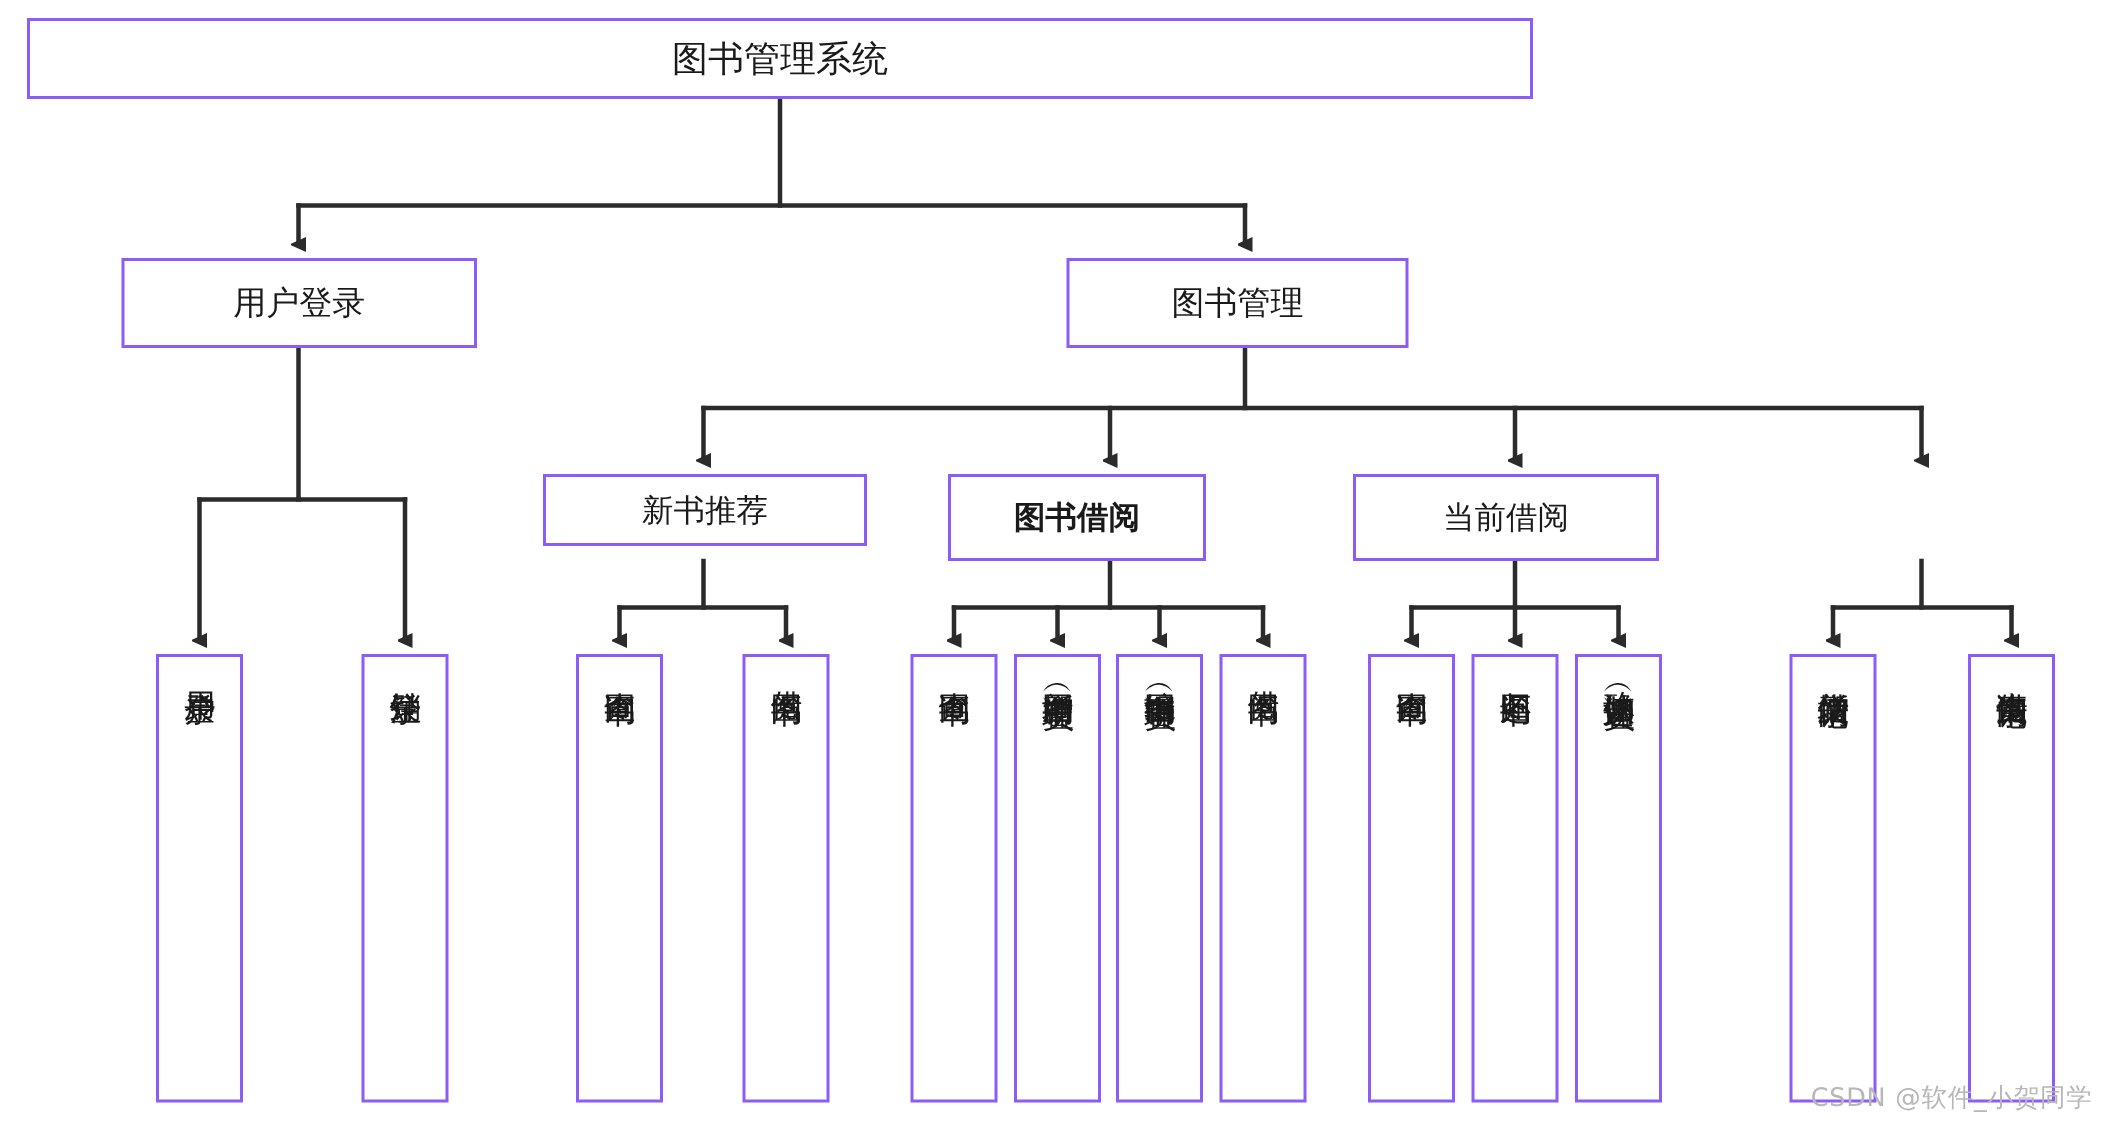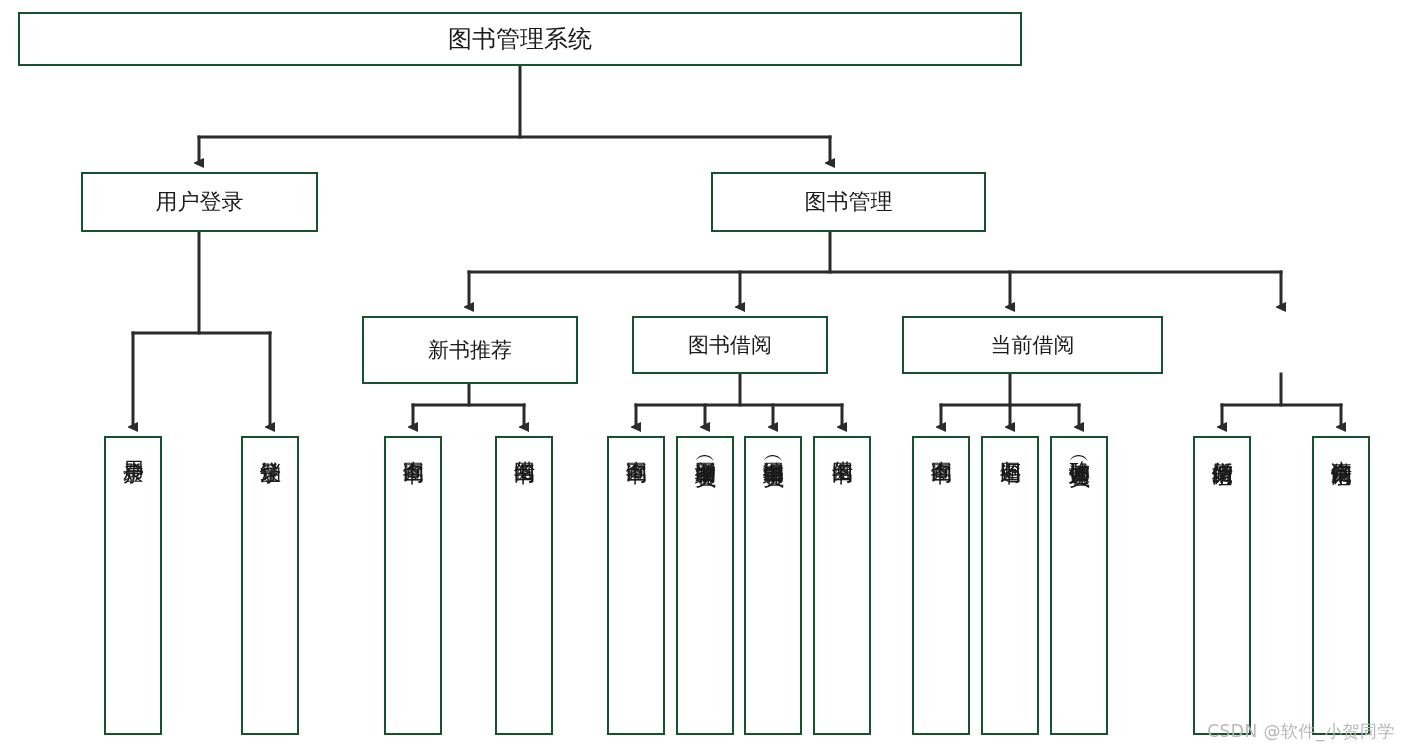--- a/index.html
+++ b/index.html
@@ -21,21 +21,21 @@
     position: absolute;
     left: 0;
     top: 0;
     width: 1405px;
     height: 747px;
     pointer-events: none;
   }
   .node-box {
     position: absolute;
     box-sizing: border-box;
-    border: 2px solid #14532d;
+    border: 2px solid #8b5cf6;
     background: #ffffff;
     display: flex;
     align-items: center;
     justify-content: center;
     color: #1a1a1a;
   }
   .node-box.level-root {
     font-size: 24px;
   }
   .node-box.level-two {
@@ -127,33 +127,33 @@
   </svg>
 
   <div class="node-box level-root" style="left:18px; top:12px; width:1004px; height:54px;">
     <span>图书管理系统</span>
   </div>
 
   <div class="node-box level-two" style="left:81px; top:172px; width:237px; height:60px;">
     <span>用户登录</span>
   </div>
 
-  <div class="node-box level-two" style="left:711px; top:172px; width:275px; height:60px;">
+  <div class="node-box level-two" style="left:711px; top:172px; width:228px; height:60px;">
     <span>图书管理</span>
   </div>
 
-  <div class="node-box level-three" style="left:362px; top:316px; width:216px; height:68px;text-align:center;">
+  <div class="node-box level-three" style="left:362px; top:316px; width:216px; height:48px;text-align:center;">
     <span>新书推荐</span>
   </div>
 
-  <div class="node-box level-three" style="left:632px; top:316px; width:196px; height:58px;">
+  <div class="node-box level-three" style="left:632px; top:316px; width:172px; height:58px;font-weight:bold;">
     <span>图书借阅</span>
   </div>
 
-  <div class="node-box level-three" style="left:902px; top:316px; width:261px; height:58px;">
+  <div class="node-box level-three" style="left:902px; top:316px; width:204px; height:58px;">
     <span>当前借阅</span>
   </div>
 
 
   <div class="node-box leaf" style="left:104px; top:436px; width:58px; height:299px;">
     <span class="leaf-text">用户登录</span>
   </div>
 
   <div class="node-box leaf" style="left:241px; top:436px; width:58px; height:299px;">
     <span class="leaf-text">注销登录</span>

